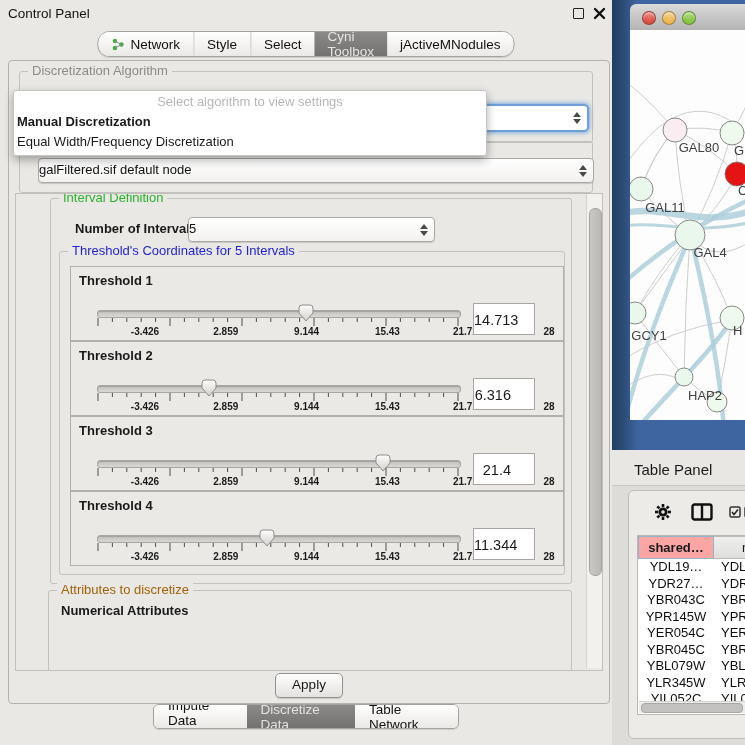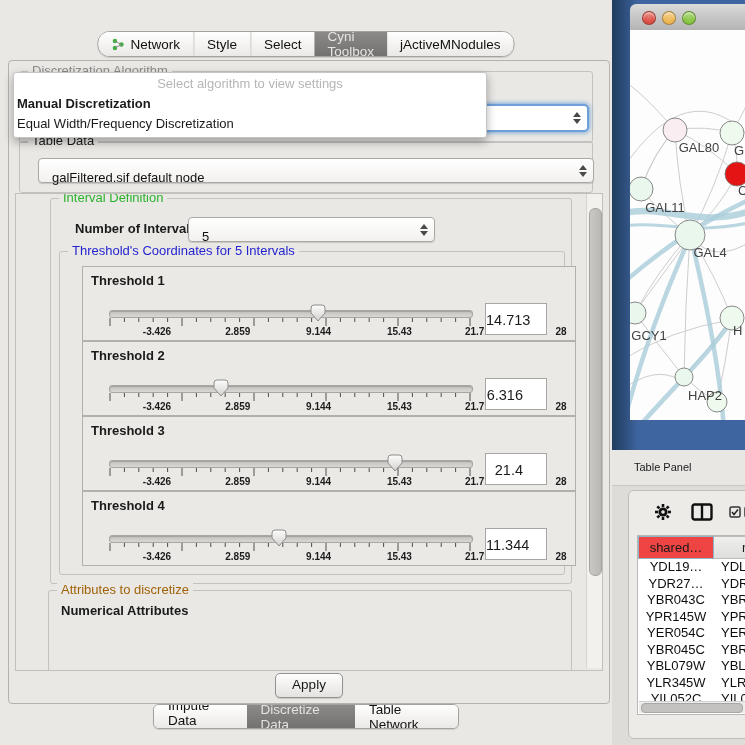--- a/index.html
+++ b/index.html
@@ -29,50 +29,50 @@
   
   #content{left:8px;top:60px;width:600px;height:642px;background:#e9e8e5;
     border:1px solid #b3b2af;border-radius:4px;}
   .group{position:absolute;border:1px solid #c3c2bf;border-radius:3px;}
   .legend{position:absolute;top:-9px;left:8px;padding:0 4px;background:#e9e8e5;font-size:13px;white-space:nowrap;}
 
   #disc-group{left:10px;top:10px;width:572px;height:70px;}
   #disc-legend{color:#8b8b89;}
   #algo-combo{left:20px;top:43px;width:556px;height:24px;background:#fff;border:2px solid #6f9fd8;
     border-radius:5px;box-shadow:0 0 4px 1px rgba(90,150,215,.75);z-index:5;}
-  #algo-popup{left:4px;top:11px;width:472px;height:64px;background:#fff;border:1px solid #c6c5c3;
+  #algo-popup{left:4px;top:29px;width:472px;height:64px;background:#fff;border:1px solid #c6c5c3;
     border-radius:3px;box-shadow:0 4px 10px rgba(0,0,0,.32);z-index:30;}
   #popup-hint{display:block;text-align:center;color:#b7b6b4;padding-top:3px;height:19px;}
   .popup-item{display:block;padding:1px 0 1px 3px;height:18px;white-space:nowrap;}
   .popup-item.bold{font-weight:bold;}
 
   #tabledata-group{left:10px;top:80px;width:572px;height:50px;}
   .combo{position:absolute;background:linear-gradient(#ffffff,#f2f1ef);border:1px solid #aba9a6;
     border-radius:4px;box-shadow:0 1px 1px rgba(0,0,0,.15);}
-  .combo .cv{position:absolute;left:13px;top:3px;font-size:13px;color:#111;white-space:nowrap;margin-top:8px;}
+  .combo .cv{position:absolute;left:0;top:3px;font-size:13px;color:#111;white-space:nowrap;}
   .spin{position:absolute;right:6px;top:50%;transform:translateY(-50%);width:9px;height:14px;}
   .spin:before,.spin:after{content:"";position:absolute;left:1px;border-left:4px solid transparent;border-right:4px solid transparent;}
   .spin:before{top:1px;border-bottom:5px solid #4a4a4a;}
   .spin:after{bottom:1px;border-top:5px solid #4a4a4a;}
   #tabledata-combo{left:18px;top:16px;width:554px;height:23px;}
 
   
   #scrollpane{left:6px;top:132px;width:586px;height:476px;border:1px solid #c1c0bd;overflow:hidden;}
   #vscroll{right:0;top:0;width:15px;height:474px;background:#f2f1ee;border-left:1px solid #d6d5d2;}
   #vscroll .thumb{position:absolute;left:2px;top:14px;width:11px;height:366px;border-radius:6px;
     background:linear-gradient(90deg,#c9c8c5,#b9b8b5);border:1px solid #a5a4a1;}
 
   #interval-group{left:34px;top:4px;width:520px;height:384px;}
   #interval-legend{color:#2db22d;}
   #num-label{left:24px;top:22px;font-weight:bold;font-size:13px;}
   #num-combo{left:137px;top:18px;width:245px;height:23px;}
   #thr-group{left:8px;top:52px;width:504px;height:322px;}
   #thr-legend{color:#2424cf;}
 
-  .thr-panel{position:absolute;left:22px;width:492px;height:73px;border:1px solid #b1b0ad;background:#eae9e6;}
+  .thr-panel{position:absolute;left:10px;width:492px;height:73px;border:1px solid #b1b0ad;background:#eae9e6;}
   .thr-title{position:absolute;left:8px;top:6px;font-weight:bold;font-size:13px;}
   .thr-slider{position:absolute;left:26px;top:37px;width:362px;height:18px;}
   .thr-track{position:absolute;left:0;top:6px;width:362px;height:6px;border-radius:3px;
     background:linear-gradient(#c3c2bf,#d8d7d4);border:1px solid #a7a6a3;box-shadow:inset 0 1px 1px rgba(0,0,0,.18);}
   .thr-thumb{position:absolute;top:0;transform:translateX(-50%);}
   .thr-ticks{position:absolute;left:26px;top:51px;}
   .thr-labels{position:absolute;left:26px;top:59px;width:404px;height:12px;margin-left:48px;}
   .thr-labels span{position:absolute;transform:translateX(-50%);font-size:10px;font-weight:600;color:#1c1c1c;white-space:nowrap;}
   .thr-value{position:absolute;left:402px;top:36px;width:62px;height:32px;background:#fff;
     border:1px solid #a7a6a3;font-size:14.5px;line-height:32px;text-align:right;padding-right:23px;box-sizing:border-box;}
@@ -101,39 +101,48 @@
   #desktop{left:612px;top:0;width:133px;height:450px;
     background:linear-gradient(90deg,#203d60 0px,#2d4d79 12px,#3f65a0 26px);}
   #net-titlebar{left:630px;top:4px;width:115px;height:26px;border-radius:6px 0 0 0;
     background:linear-gradient(#dadada,#b4b4b4);border-bottom:1px solid #8c8c8c;}
   .light{position:absolute;top:7px;width:12px;height:12px;border-radius:50%;border:1px solid rgba(0,0,0,.3);
     box-shadow:inset 0 2px 2px rgba(255,255,255,.55);}
   #net-canvas{left:630px;top:30px;width:115px;height:390px;background:#fdfdfd;overflow:hidden;}
 
   #tablepanel{left:612px;top:450px;width:133px;height:295px;background:#dddcd9;}
   #tp-header{left:0;top:0;width:133px;height:35px;background:#e8e7e4;border-bottom:1px solid #c9c8c5;}
-  #tp-title{left:22px;top:11px;font-size:11px;color:#1b1b1b;}
+  #tp-title{left:22px;top:11px;font-size:15px;color:#1b1b1b;}
   #tp-inner{left:16px;top:40px;width:130px;height:247px;background:#ecebe8;border:1px solid #bfbebb;border-radius:6px;}
   #tp-toolbar{left:0;top:0;width:130px;height:42px;}
   #tp-table{left:8px;top:44px;width:122px;height:178px;background:#fff;border:1px solid #b9b8b5;overflow:hidden;}
   .th-row{display:flex;height:23px;}
   .th{box-sizing:border-box;font-size:13px;text-align:center;line-height:22px;overflow:hidden;white-space:nowrap;}
-  .th.c1{width:76px;background:#ef4444;border:1px solid #8fb5c9;}
+  .th.c1{width:76px;background:#fca5a5;border:1px solid #8fb5c9;font-weight:bold;}
   .th.c2{flex:1;background:linear-gradient(#efefee,#dededd);border:1px solid #bdbcb9;border-left:none;padding-left:28px;text-align:left;}
   .tr{display:flex;height:16.5px;font-size:13px;color:#0e0e0e;}
   .td1{width:76px;text-align:center;overflow:hidden;white-space:nowrap;}
   .td2{flex:1;padding-left:7px;overflow:hidden;white-space:nowrap;}
   #hscroll{position:absolute;left:1px;bottom:1px;width:120px;height:11px;background:#ececea;border-top:1px solid #d3d2cf;}
   #hscroll .thumb{position:absolute;left:2px;top:1px;width:100px;height:8px;border-radius:4px;background:#c3c2c0;border:1px solid #a9a8a6;}
 </style>
 </head>
 <body>
 
 <div id="left-panel" class="abs">
 
+  <div id="cp-titlebar" class="abs">
+    <span id="cp-title" class="abs">Control Panel</span>
+    <span id="float-btn" class="abs"></span>
+    <span id="close-btn" class="abs">
+      <svg width="13" height="13">
+          <path d="M2,2 L11,11 M11,2 L2,11" stroke="#111" stroke-width="2.4" stroke-linecap="round"></path>
+        </svg>
+    </span>
+  </div>
 
   <div id="top-tabs" class="abs">
     <div class="ttab">
       <span class="tabicon">
         <svg width="13" height="13">
             <circle cx="3.5" cy="3" r="2.2" fill="#3fae3f"></circle>
             <circle cx="3.5" cy="10" r="2.2" fill="#3fae3f"></circle>
             <circle cx="10" cy="6.5" r="2.2" fill="#3fae3f"></circle>
             <path d="M3.5,3 L10,6.5 M3.5,10 L10,6.5" stroke="#8a8a8a" stroke-width="1"></path>
           </svg>

